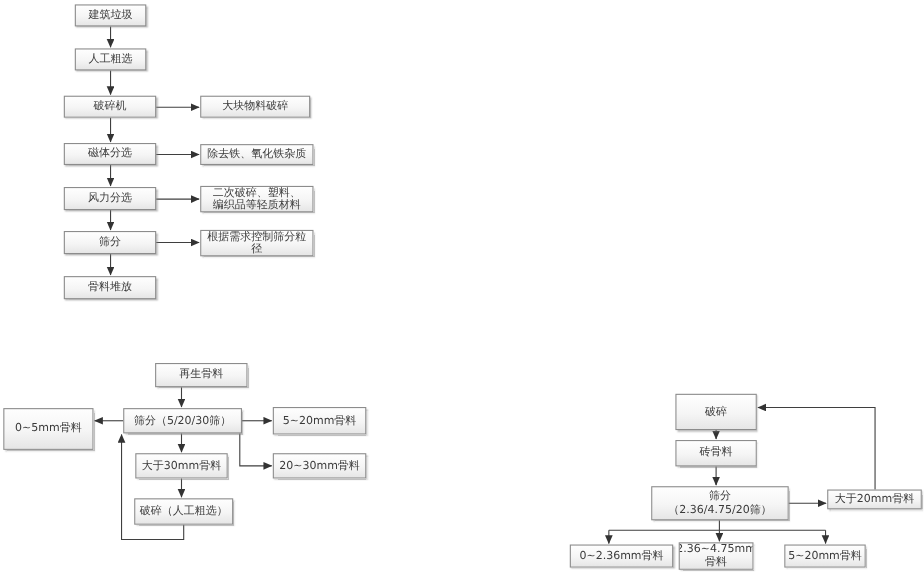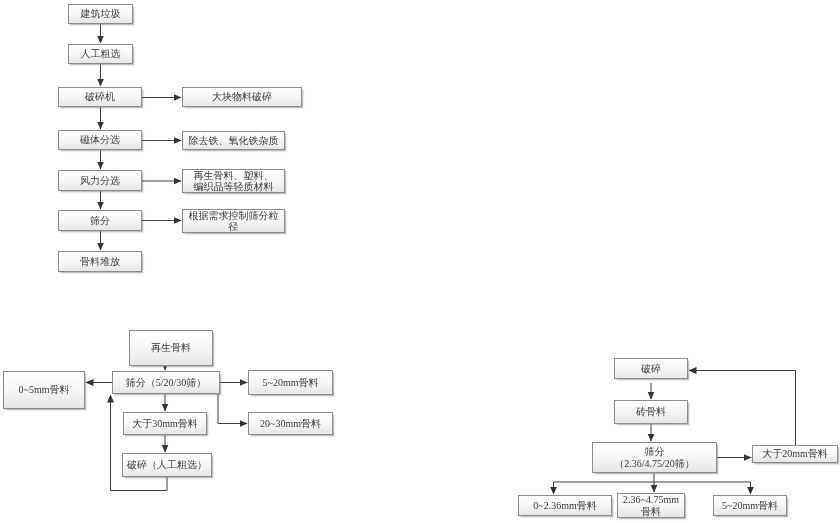--- a/index.html
+++ b/index.html
@@ -7,21 +7,21 @@
               font-family:"DejaVu Sans", sans-serif; }
   .canvas { position:absolute; left:0; top:0; width:840px; height:523px; }
   svg.connectors { position:absolute; left:0; top:0; width:840px; height:523px; }
   .node {
     position:absolute;
     border:1px solid #8c8c8c;
     background:linear-gradient(180deg,#fefefe 0%,#f5f5f5 55%,#e6e6e6 100%);
     box-shadow:1.5px 1.5px 1.5px rgba(130,130,130,0.5);
     display:flex; flex-direction:column; align-items:center; justify-content:center;
     font-size:10px; line-height:1.15; color:#3a3a3a; text-align:center;
-    white-space:nowrap; overflow:hidden;font-family:Liberation Serif, serif;
+    white-space:nowrap; overflow:hidden;
   }
   .node span { display:block; }
 </style>
 </head>
 <body>
 
 <div class="canvas">
 
   <svg class="connectors" viewBox="0 0 840 523" fill="none" stroke="#3f3f3f" stroke-width="1">
     <defs>
@@ -60,44 +60,44 @@
   </svg>
 
   <div>
     <div class="node" style="left:68px;top:4px;width:65px;height:20px">建筑垃圾</div>
     <div class="node" style="left:68px;top:44px;width:65px;height:20px">人工粗选</div>
     <div class="node" style="left:58px;top:87px;width:84px;height:20px">破碎机</div>
     <div class="node" style="left:58px;top:130px;width:84px;height:20px">磁体分选</div>
     <div class="node" style="left:58px;top:170px;width:84px;height:21px">风力分选</div>
     <div class="node" style="left:58px;top:210px;width:84px;height:21px">筛分</div>
     <div class="node" style="left:58px;top:251px;width:84px;height:21px">骨料堆放</div>
-    <div class="node" style="left:182px;top:87px;width:120px;height:20px">大块物料破碎</div>
+    <div class="node" style="left:182px;top:87px;width:100px;height:20px">大块物料破碎</div>
     <div class="node" style="left:182px;top:131px;width:103px;height:19px">除去铁、氧化铁杂质</div>
     <div class="node" style="left:182px;top:169px;width:103px;height:24px">
-      <span>再生骨料、塑料、</span>
+      <span>二次破碎、塑料、</span>
       <span>编织品等轻质材料</span>
     </div>
     <div class="node" style="left:182px;top:209px;width:103px;height:24px">
       <span>根据需求控制筛分粒</span>
       <span>径</span>
     </div>
   </div>
 
   <div>
-    <div class="node" style="left:129px;top:330px;width:84px;height:36px">再生骨料</div>
+    <div class="node" style="left:141px;top:330px;width:84px;height:22px">再生骨料</div>
     <div class="node" style="left:112px;top:371px;width:108px;height:23px">筛分（5/20/30筛）</div>
     <div class="node" style="left:3px;top:371px;width:82px;height:38px">0~5mm骨料</div>
     <div class="node" style="left:248px;top:370px;width:85px;height:25px">5~20mm骨料</div>
     <div class="node" style="left:248px;top:412px;width:85px;height:23px">20~30mm骨料</div>
     <div class="node" style="left:123px;top:412px;width:84px;height:23px">大于30mm骨料</div>
     <div class="node" style="left:122px;top:453px;width:90px;height:24px">破碎（人工粗选）</div>
   </div>
 
   <div>
-    <div class="node" style="left:614px;top:358px;width:74px;height:21px">破碎</div>
+    <div class="node" style="left:614px;top:358px;width:74px;height:33px">破碎</div>
     <div class="node" style="left:614px;top:400px;width:74px;height:24px">砖骨料</div>
     <div class="node" style="left:592px;top:442px;width:125px;height:31px">
       <span>筛分</span>
       <span>（2.36/4.75/20筛）</span>
     </div>
     <div class="node" style="left:752px;top:445px;width:86px;height:18px">大于20mm骨料</div>
     <div class="node" style="left:518px;top:495px;width:94px;height:21px">0~2.36mm骨料</div>
     <div class="node" style="left:617px;top:493px;width:68px;height:25px">
       <span>2.36~4.75mm</span>
       <span>骨料</span>

